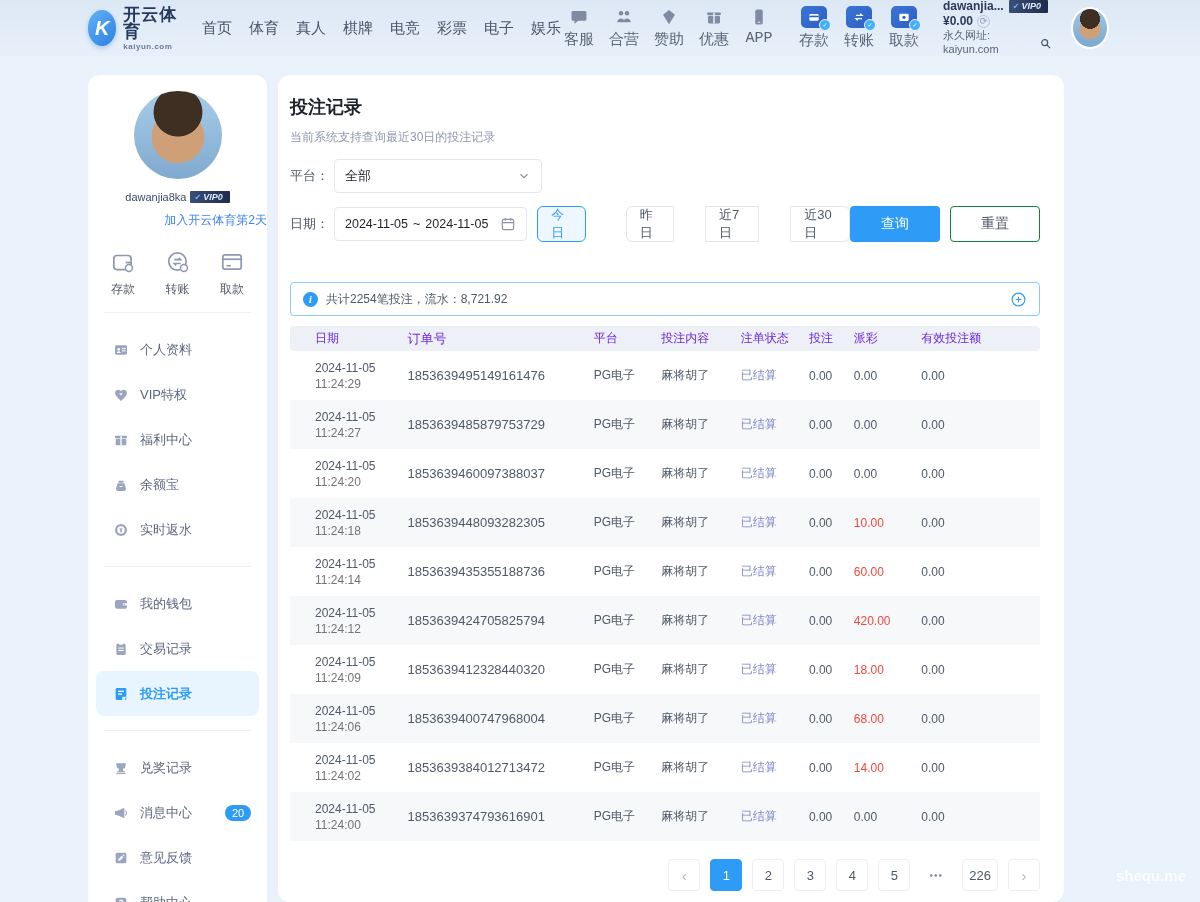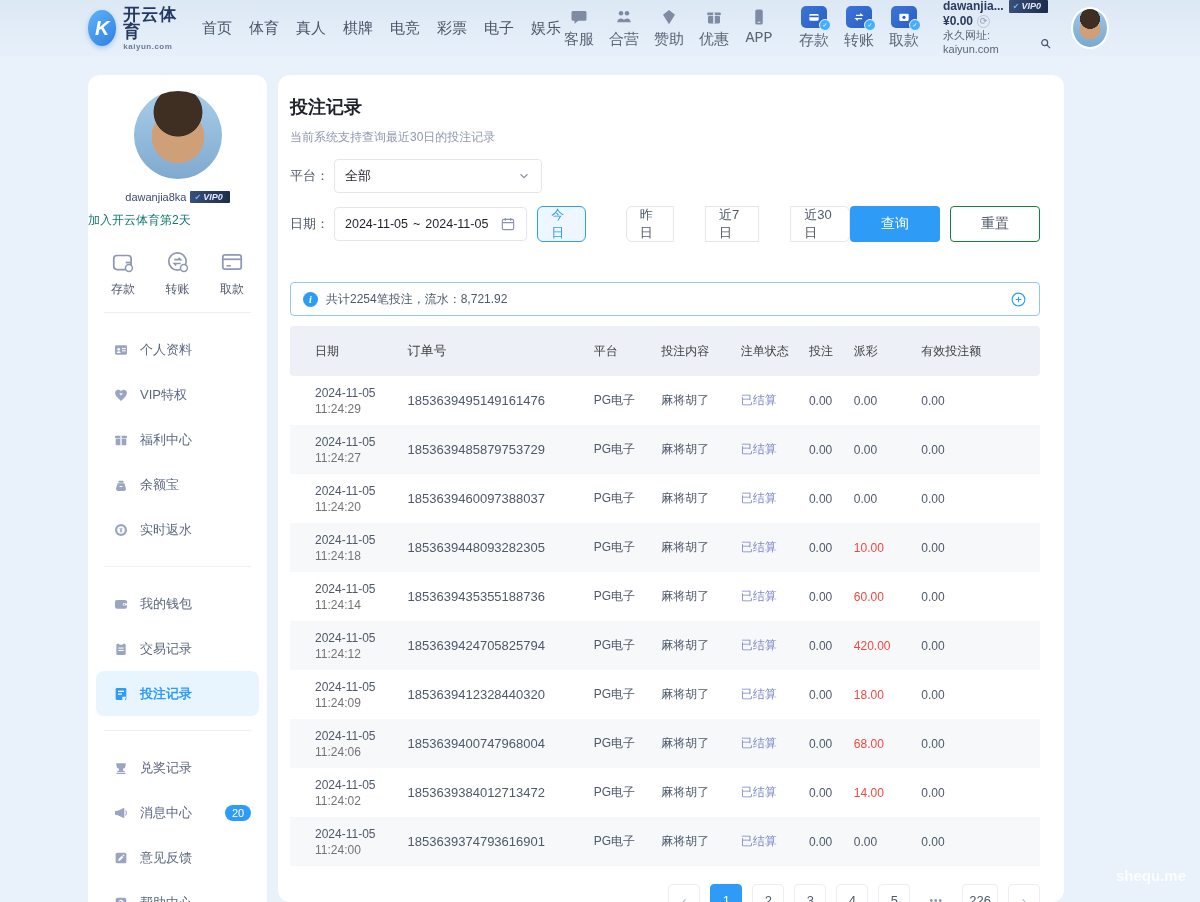--- a/index.html
+++ b/index.html
@@ -75,21 +75,21 @@
   }
   .side-avatar {
     width:88px; height:88px; border-radius:50%; margin:16px auto 0;
     background:
       radial-gradient(circle at 50% 24%, #3f2f23 0 30%, rgba(0,0,0,0) 31%),
       radial-gradient(circle at 50% 52%, #cf9f78 0 41%, rgba(0,0,0,0) 42%),
       linear-gradient(180deg,#a9cdea 0%,#7fa9ce 100%);
   }
   .side-name { display:flex; align-items:center; justify-content:center; gap:4px; margin-top:12px; }
   .side-username { font-size:11px; color:#3c4a6b; }
-  .side-join { text-align:left; font-size:12px; color:#0f766e; margin-top:9px; }
+  .side-join { text-align:right; font-size:12px; color:#3b82f6; margin-top:9px; }
   .quick-actions { display:flex; justify-content:space-between; padding:0 22px; margin-top:20px; }
   .qa-item { display:flex; flex-direction:column; align-items:center; gap:6px; cursor:pointer; }
   .qa-item .ic { color:#8e98b4; }
   .qa-item .lbl { font-size:12px; color:#4e5969; }
   .side-divider { height:1px; background:#eef0f5; margin:14px 16px; }
   .menu-group { list-style:none; }
   .menu-item {
     height:45px; display:flex; align-items:center; gap:11px;
     padding-left:25px; font-size:13px; color:#5b6780; cursor:pointer;
   }
@@ -147,22 +147,22 @@
     width:15px; height:15px; border-radius:50%; background:#2e9cf6; color:#fff;
     font-size:10px; font-weight:bold; font-style:italic;
     display:flex; align-items:center; justify-content:center; font-family:"Liberation Serif",serif;
   }
   .summary-text { font-size:12px; color:#4e5969; }
   .plus-circle { margin-left:auto; color:#2e9cf6; cursor:pointer; }
 
   
   .bet-table { margin-top:10px; }
   .t-head {
-    display:flex; align-items:center; height:50px; background:#edf0f6;
-    border-radius:4px; font-size:12px; color:#404040;
+    display:flex; align-items:center; height:25px; background:#edf0f6;
+    border-radius:4px; font-size:12px; color:#6d28d9;
   }
   .t-row { display:flex; align-items:center; height:49px; font-size:12px; color:#4e5969; }
   .t-row:nth-child(even) { background:#f7f8fa; }
   .c1 { width:124px; padding-left:25px; }
   .c2 { width:199px; font-size:13px; }
   .c3 { width:72px; }
   .c4 { width:85px; }
   .c5 { width:73px; }
   .c6 { width:48px; }
   .c7 { width:72px; }

